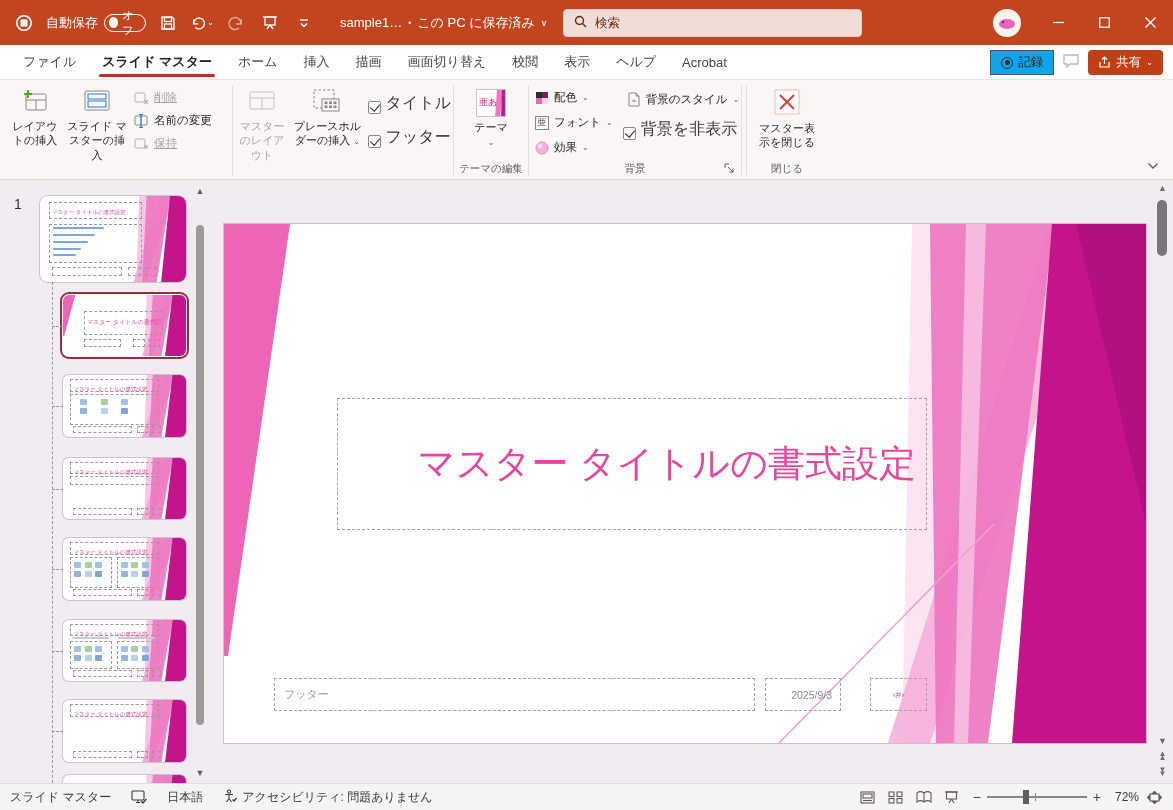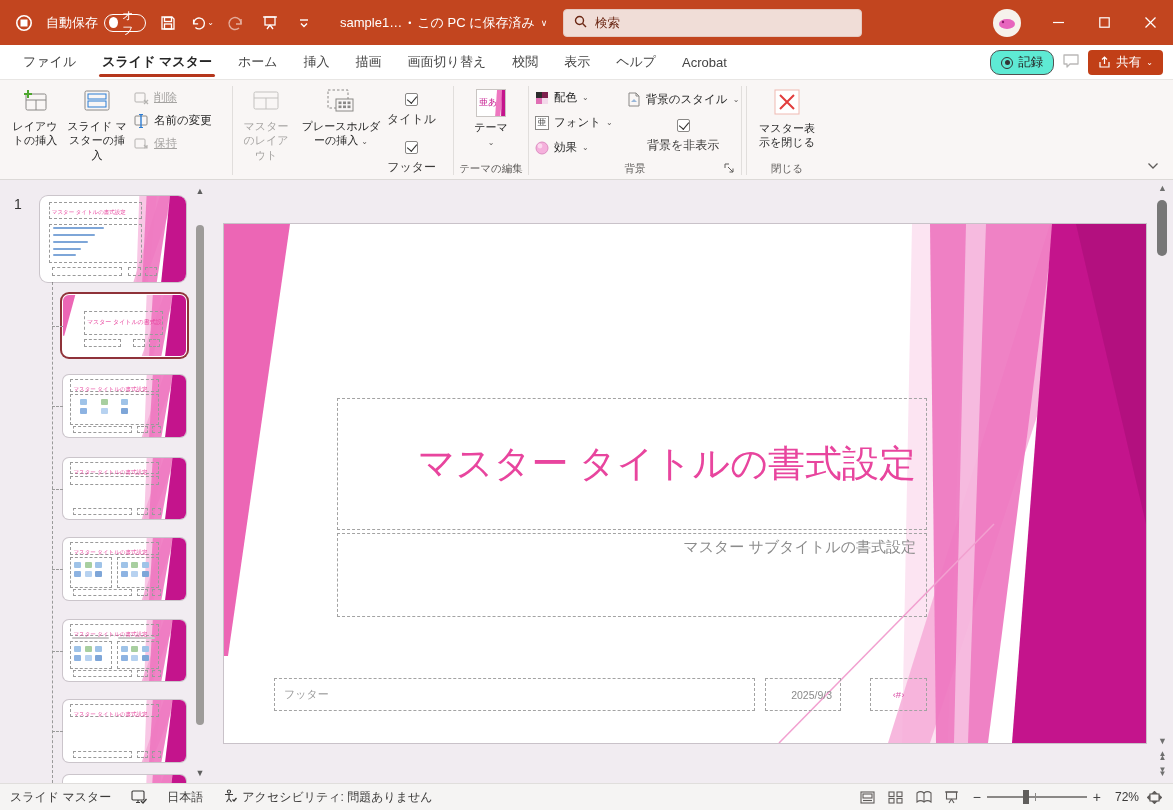--- a/index.html
+++ b/index.html
@@ -21,38 +21,38 @@
   .avatar { width:28px; height:28px; border-radius:50%; background:#f6f2ec; margin-right:14px; overflow:hidden; display:flex; align-items:center; justify-content:center; }
   .winbtn { width:46px; height:45px; display:flex; align-items:center; justify-content:center; color:#fff; font-size:13px; cursor:pointer; }
 
   
   .tabrow { position:absolute; left:0; top:45px; width:100%; height:35px; background:#fff; display:flex; align-items:center; border-bottom:1px solid #e8e6e4; }
   .tabs { display:flex; align-items:center; padding-left:10px; height:100%; }
   .tab { padding:0 13px; height:100%; display:flex; align-items:center; font-size:13px; color:#444; cursor:pointer; white-space:nowrap; position:relative; }
   .tab.active { color:#262626; font-weight:bold; }
   .tab.active::after { content:""; position:absolute; left:10px; right:10px; bottom:2px; height:3px; background:#b5361c; border-radius:2px; }
   .tabrow-right { position:absolute; right:10px; top:0; height:35px; display:flex; align-items:center; gap:8px; }
-  .record-btn { display:flex; align-items:center; gap:5px; border:1px solid #515151; border-radius:10px; padding:3px 10px; font-size:12.5px; color:#262626; cursor:pointer; background:#5eead4; }
+  .record-btn { display:flex; align-items:center; gap:5px; border:1px solid #515151; border-radius:0; padding:3px 10px; font-size:12.5px; color:#262626; cursor:pointer; background:#0ea5e9; }
   .rec-icon { width:12px; height:12px; border:1.5px solid #333; border-radius:50%; display:flex; align-items:center; justify-content:center; }
   .rec-icon::after { content:""; width:5px; height:5px; background:#333; border-radius:50%; }
   .share-btn { display:flex; align-items:center; gap:5px; background:#c13f17; color:#fff; border-radius:4px; padding:4px 10px; font-size:12.5px; cursor:pointer; }
 
   
   .ribbon { position:absolute; left:0; top:80px; width:100%; height:100px; background:#f9f6f5; border-bottom:1px solid #dcd9d7; display:flex; padding:2px 4px 0 6px; }
   .rgroup { display:flex; flex-direction:column; position:relative; }
   .rg-content { flex:1; display:flex; align-items:flex-start; padding-top:3px; }
   .rg-label { height:20px; text-align:center; font-size:10.5px; color:#5f5c5a; line-height:18px; white-space:nowrap; }
   .rsep { width:1px; background:#e1dedc; margin:4px 2px; }
   .bigbtn { display:flex; flex-direction:column; align-items:center; padding:4px 3px; border-radius:3px; cursor:pointer; gap:3px; }
   .bigbtn .blabel { font-size:11px; color:#262626; text-align:center; line-height:1.3; }
   .bigbtn.disabled .blabel { color:#a5a3a1; }
   .smallbtn { display:flex; align-items:center; gap:5px; font-size:11.5px; color:#262626; padding:3px 4px; border-radius:3px; cursor:pointer; white-space:nowrap; }
   .smallbtn.disabled { color:#a5a3a1;text-decoration:underline; }
   .chev { font-size:8px; color:#5f5c5a; }
-  .checkrow { display:flex; align-items:center; gap:5px; font-size:12px; cursor:pointer; white-space:nowrap;flex-direction:column; }
+  .checkrow { display:flex; align-items:flex-end; gap:5px; font-size:16px; cursor:pointer; white-space:nowrap; }
   .cbox { width:13px; height:13px; border:1px solid #8a8886; background:#fff; border-radius:2px; position:relative; }
   .cbox.checked::after { content:""; position:absolute; left:3px; top:0px; width:5px; height:8px; border:solid #323130; border-width:0 1.6px 1.6px 0; transform:rotate(40deg); }
   .dlg-launcher { position:absolute; right:2px; bottom:3px; width:14px; height:14px; cursor:pointer; }
   .ribbon-collapse { position:absolute; right:14px; bottom:6px; color:#5f5c5a; cursor:pointer; }
 
   
   .workspace { position:absolute; left:0; top:180px; width:1173px; height:603px; background:#f1ecf1; }
   .thumbpanel { position:absolute; left:0; top:0; width:211px; height:603px; overflow:hidden; }
   .thumb-num { position:absolute; left:14px; top:16px; font-size:14px; color:#333; }
   .connector { position:absolute; left:52px; top:102px; width:1px; height:501px; border-left:1px dashed #9a9a9a; }
@@ -593,23 +593,20 @@
           <polygon points="826,0 876,0 706,519 664,519" fill="#f6abd8" opacity="0.85"></polygon>
           <polygon points="706,0 830,0 764,519 712,519" fill="#ee77c0" opacity="0.92"></polygon>
           <polygon points="828,0 922,0 922,519 788,519" fill="#c4148c"></polygon>
           <polygon points="852,0 922,0 922,300" fill="#a50d74" opacity="0.55"></polygon>
           <polygon points="742,0 762,0 744,519 730,519" fill="#ffffff" opacity="0.45"></polygon>
           <line x1="555" y1="519" x2="770" y2="300" stroke="#f2a0d0" stroke-width="1.5"></line>
         </svg>
         <div class="ph ph-title">
           <span>マスター タイトルの書式設定</span>
         </div>
-        <div class="ph ph-subtitle">
-          <span>マスター サブタイトルの書式設定</span>
-        </div>
         <div class="ph ph-footer">
           <span>フッター</span>
         </div>
         <div class="ph ph-date">
           <span>2025/9/3</span>
         </div>
         <div class="ph ph-num">
           <span>‹#›</span>
         </div>
       </div>

